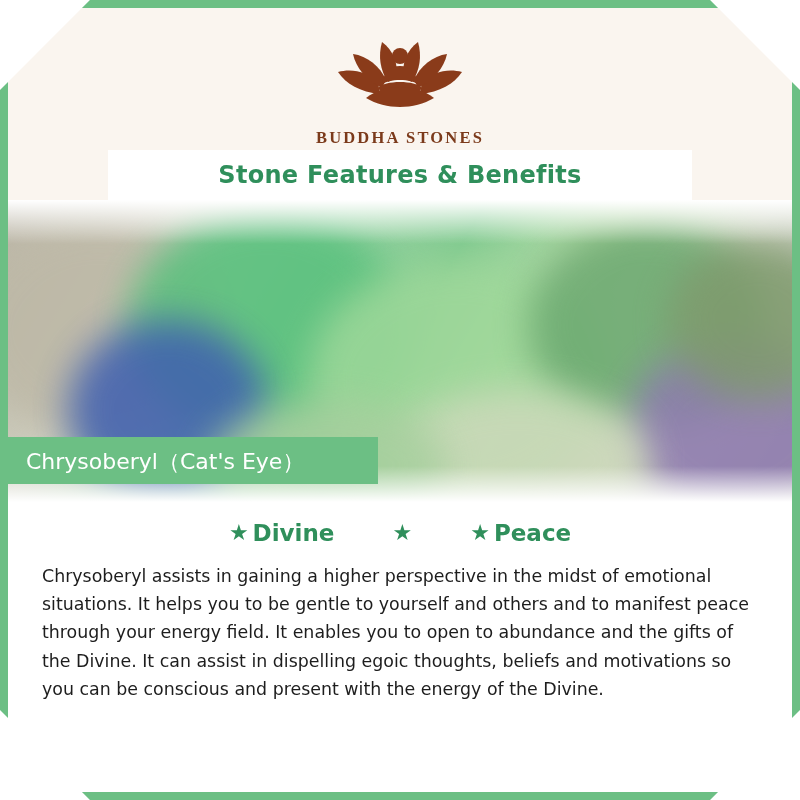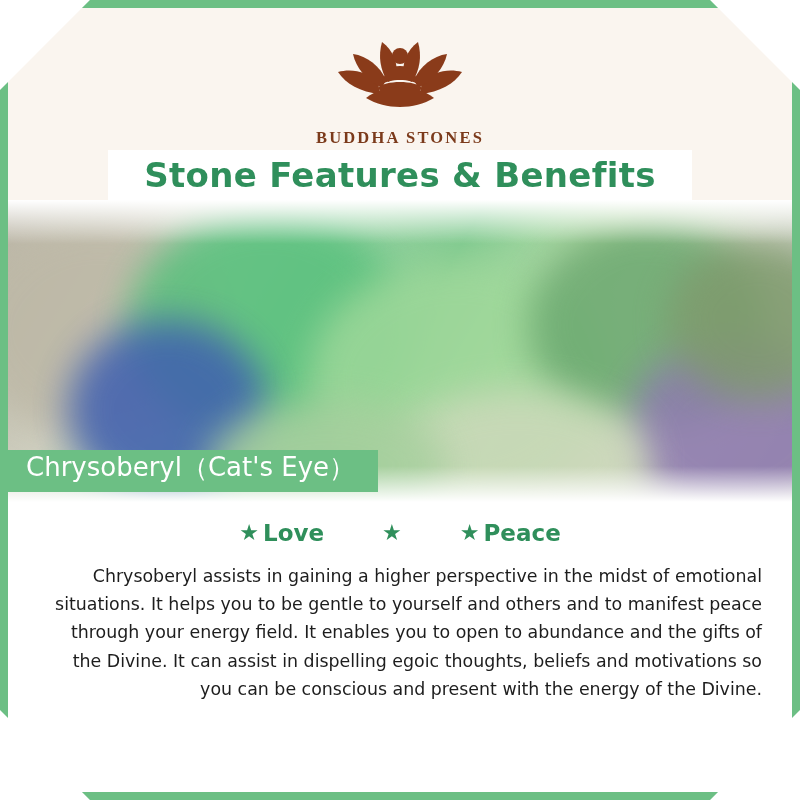--- a/index.html
+++ b/index.html
@@ -73,21 +73,21 @@
     left: 100px;
     right: 100px;
     bottom: 0;
     height: 50px;
     background: #ffffff;
     display: flex;
     align-items: center;
     justify-content: center;
   }
   .title-banner .title {
-    font-size: 34px;
+    font-size: 24px;
     font-weight: bold;
     color: #2f8f5b;
     letter-spacing: 0.3px;
     font-family: "DejaVu Sans", sans-serif;
     text-align: center;
   }
 
   
   .photo {
     position: relative;
@@ -115,26 +115,26 @@
     background: linear-gradient(#ffffff, rgba(255,255,255,0));
   }
   .photo .shade-bottom {
     position: absolute; left:0; right:0; bottom:0; height: 36px;
     background: linear-gradient(rgba(255,255,255,0), #ffffff);
   }
 
   .stone-label {
     position: absolute;
     left: 0;
-    bottom: 10px;
+    bottom: 18px;
     min-width: 330px;
     background: #6cbf84;
     color: #ffffff;
-    font-size: 26px;
-    padding: 0 22px 7px 18px;
+    font-size: 22px;
+    padding: 10px 22px 7px 18px;
     z-index: 4;
     font-family: "DejaVu Sans", sans-serif;
   }
 
   
   .benefits {
     display: flex;
     justify-content: center;
     gap: 58px;
     margin-top: 18px;
@@ -150,21 +150,20 @@
   }
   .benefit .star { font-size: 22px; line-height: 1; }
 
   
   .description {
     margin: 16px 30px 0 34px;
     font-size: 17.4px;
     line-height: 1.62;
     color: #1d1d1d;
     font-family: "DejaVu Sans", sans-serif;
-    text-align: right;
   }
 </style>
 </head>
 <body>
 
 <div class="page">
 
   <div class="inner">
 
     <div class="header">
@@ -207,21 +206,21 @@
       <div class="blob b8"></div>
       <div class="blob b9"></div>
       <div class="shade-top"></div>
       <div class="shade-bottom"></div>
       <div class="stone-label">Chrysoberyl（Cat's Eye）</div>
     </div>
 
     <div class="benefits">
       <div class="benefit">
         <span class="star">★</span>
-        <span>Love</span>
+        <span>Divine</span>
       </div>
       <div class="benefit">
         <span class="star">★</span>
       </div>
       <div class="benefit">
         <span class="star">★</span>
         <span>Peace</span>
       </div>
     </div>
 

